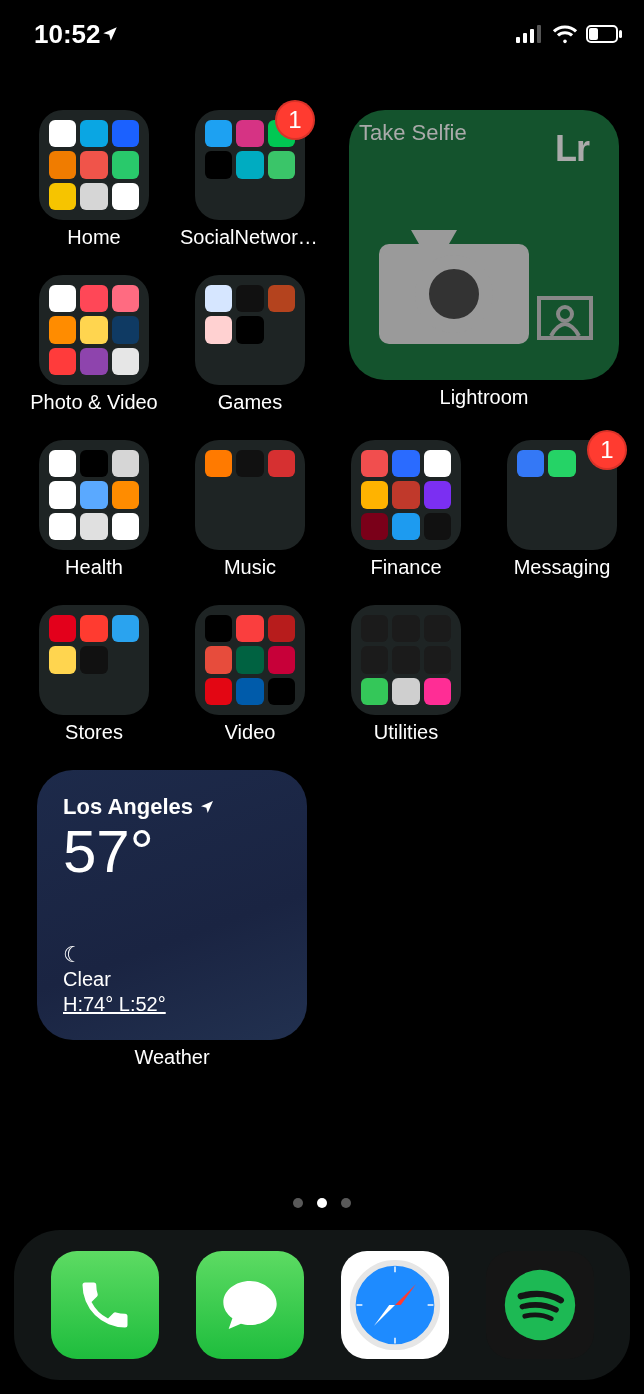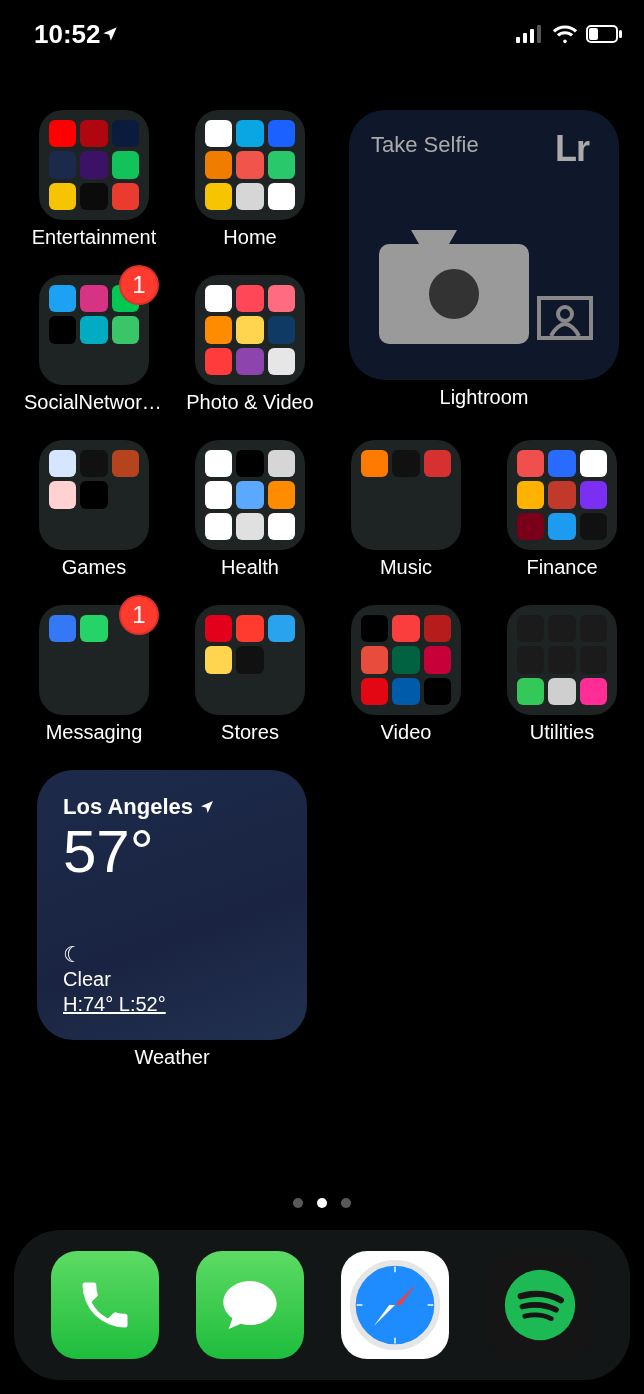--- a/index.html
+++ b/index.html
@@ -35,21 +35,21 @@
     position:absolute;top:-10px;right:-10px;width:40px;height:40px;border-radius:20px;
     background:#ff3b30;color:#fff;display:flex;align-items:center;justify-content:center;
     font-size:24px;font-weight:500;border:2px solid rgba(0,0,0,.15);
   }
   
   .widget-lightroom{
     grid-column:3 / span 2;grid-row:1 / span 2;
     display:flex;flex-direction:column;align-items:center;
   }
   .lr-tile{
-    width:270px;height:270px;border-radius:36px;background:#0f172a;position:relative;padding:22px;
+    width:270px;height:270px;border-radius:36px;background:#14532d;position:relative;padding:10px;
   }
   .lr-title{color:#aaa;font-size:22px;}
   .lr-logo{position:absolute;top:18px;right:30px;color:#aaa;font-size:36px;font-weight:600;letter-spacing:-1px;}
   .lr-cam{position:absolute;bottom:34px;left:30px;}
   .lr-pic{position:absolute;bottom:40px;right:26px;}
   
   .widget-weather{
     grid-column:1 / span 2;
     display:flex;flex-direction:column;align-items:center;
   }
@@ -103,34 +103,20 @@
     <svg width="36" height="18" viewBox="0 0 36 18">
         <rect x="1" y="1" width="30" height="16" rx="4" fill="none" stroke="#fff" stroke-width="2"></rect>
         <rect x="3" y="3" width="9" height="12" rx="2" fill="#fff"></rect>
         <rect x="33" y="5" width="3" height="8" rx="1.5" fill="#fff"></rect>
       </svg>
   </div>
 </div>
 
 <div class="home-grid">
 
-  <div class="folder-wrap">
-    <div class="folder">
-        <div class="mini" style="background: rgb(255, 0, 0);"></div>
-        <div class="mini" style="background: rgb(176, 6, 16);"></div>
-        <div class="mini" style="background: rgb(10, 27, 61);"></div>
-        <div class="mini" style="background: rgb(27, 42, 74);"></div>
-        <div class="mini" style="background: rgb(59, 18, 102);"></div>
-        <div class="mini" style="background: rgb(18, 194, 90);"></div>
-        <div class="mini" style="background: rgb(246, 196, 0);"></div>
-        <div class="mini" style="background: rgb(11, 11, 11);"></div>
-        <div class="mini" style="background: rgb(233, 59, 46);"></div>
-      </div>
-    <span class="folder-label">Entertainment</span>
-  </div>
   <div class="folder-wrap">
     <div class="folder">
         <div class="mini" style="background: rgb(255, 255, 255);"></div>
         <div class="mini" style="background: rgb(10, 166, 227);"></div>
         <div class="mini" style="background: rgb(27, 97, 255);"></div>
         <div class="mini" style="background: rgb(240, 124, 0);"></div>
         <div class="mini" style="background: rgb(240, 84, 74);"></div>
         <div class="mini" style="background: rgb(41, 201, 107);"></div>
         <div class="mini" style="background: rgb(246, 196, 0);"></div>
         <div class="mini" style="background: rgb(214, 214, 214);"></div>

